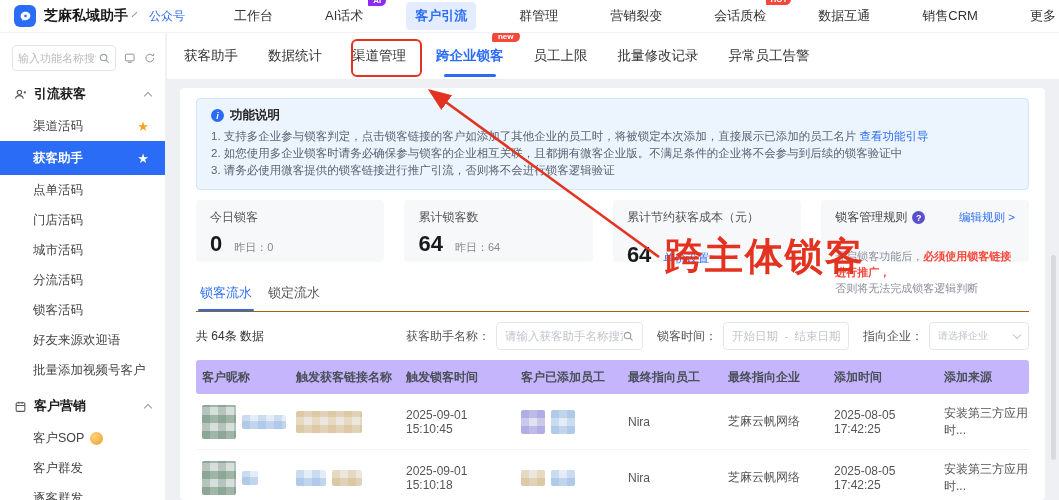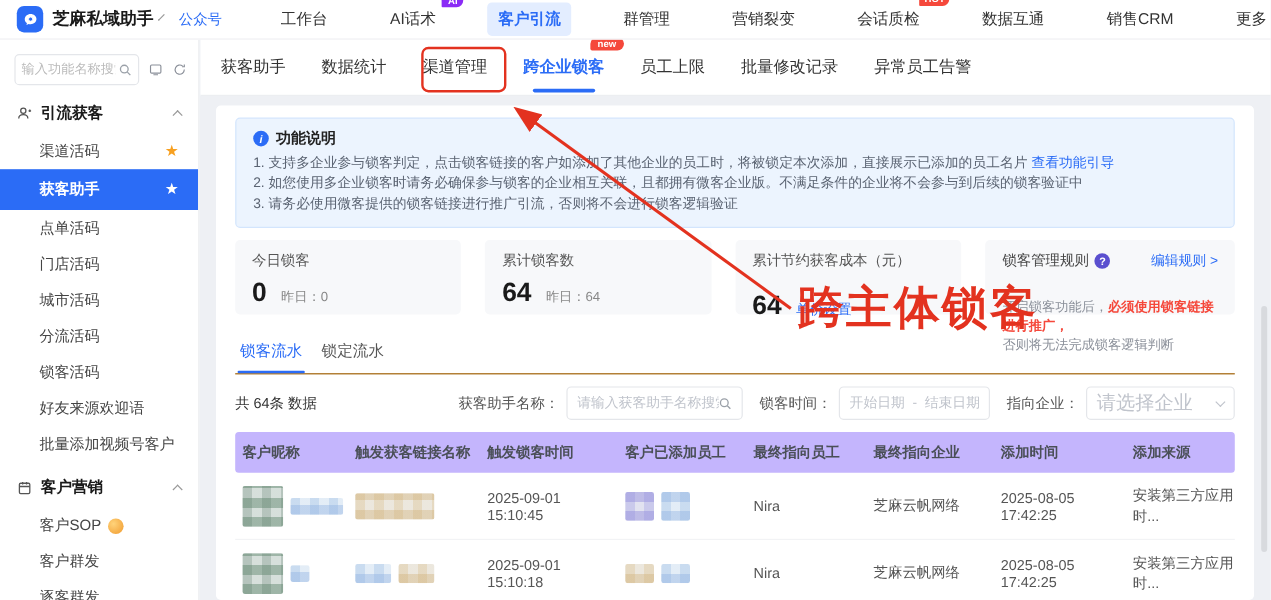--- a/index.html
+++ b/index.html
@@ -68,21 +68,21 @@
   .subtab.active::after { content:""; position:absolute; left:0; right:0; bottom:0; height:2.5px; background:#2b6cf6; border-radius:2px; }
 
   .filters { display:flex; align-items:center; margin-top:10px; font-size:12px; color:#555; }
   .count { color:#333; }
   .f-group { display:flex; align-items:center; margin-left:auto; gap:6px; }
   .f-label { white-space:nowrap; color:#555; }
   .f-input { position:relative; display:flex; align-items:center; height:28px; border:1px solid #e4e6ea; border-radius:4px; background:#fff; padding:0 8px; }
   .f-input input { border:0; outline:0; font-size:11.5px; width:118px; background:transparent; color:#333; }
   .f-input input::placeholder { color:#c0c4cc; }
   .f-input.date input { width:108px; text-align:center; }
-  .f-select { display:flex; align-items:center; justify-content:space-between; width:124px; height:28px; border:1px solid #e4e6ea; border-radius:4px; padding:0 8px; color:#c0c4cc; font-size:16px; background:#fff; }
+  .f-select { display:flex; align-items:center; justify-content:space-between; width:100px; height:28px; border:1px solid #e4e6ea; border-radius:4px; padding:0 8px; color:#c0c4cc; font-size:10px; background:#fff; }
   .sel-caret { width:6px; height:6px; border-right:1.3px solid #c0c4cc; border-bottom:1.3px solid #c0c4cc; transform:rotate(45deg); margin-top:-3px; }
 
   .tbl { margin-top:10px; }
   .tbl-head, .tbl-row { display:grid; grid-template-columns:94px 110px 115px 107px 100px 106px 110px 91px; align-items:center; }
   .tbl-head { background:#c4b5fd; height:34px; border-radius:3px; }
   .th { font-size:12px; color:#4a4f57; font-weight:bold; padding-left:6px; }
   .tbl-row { height:56px; border-bottom:1px solid #f2f3f5; font-size:12px; color:#555; }
   .td { padding-left:6px; display:flex; align-items:center; gap:6px; }
 
   .mosaic { border-radius:2px; background-color:#e8eaec;

